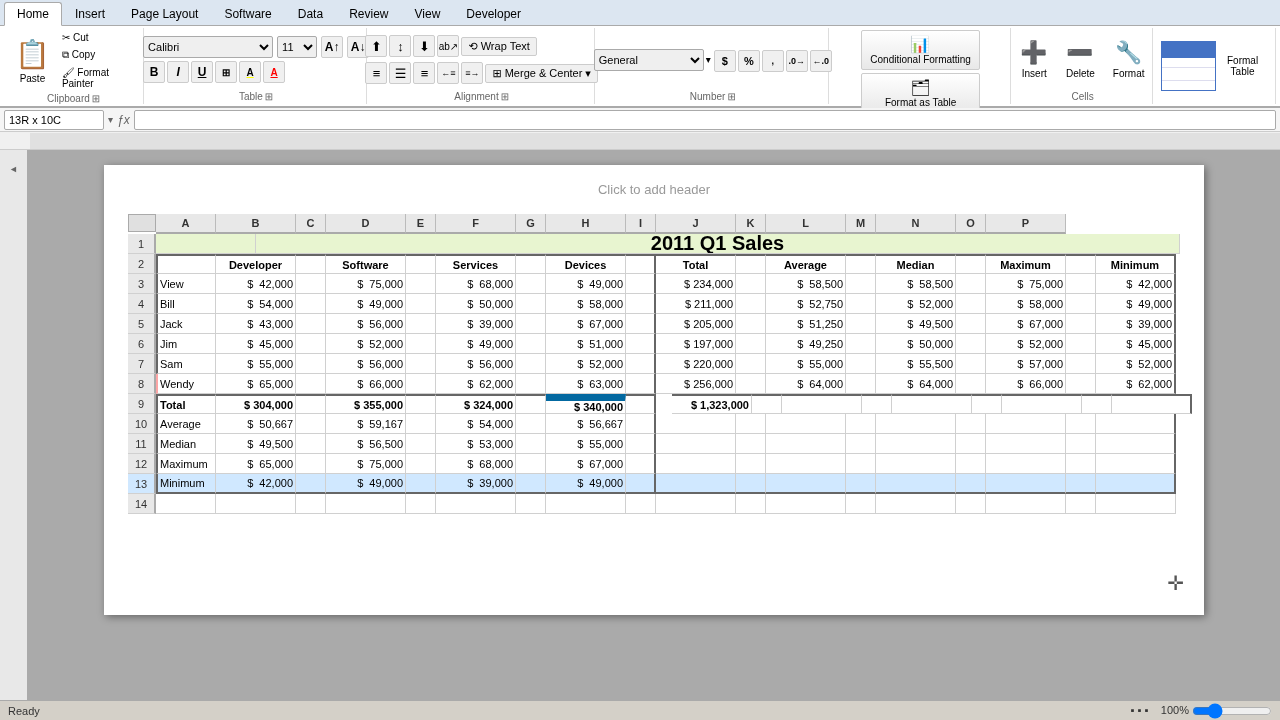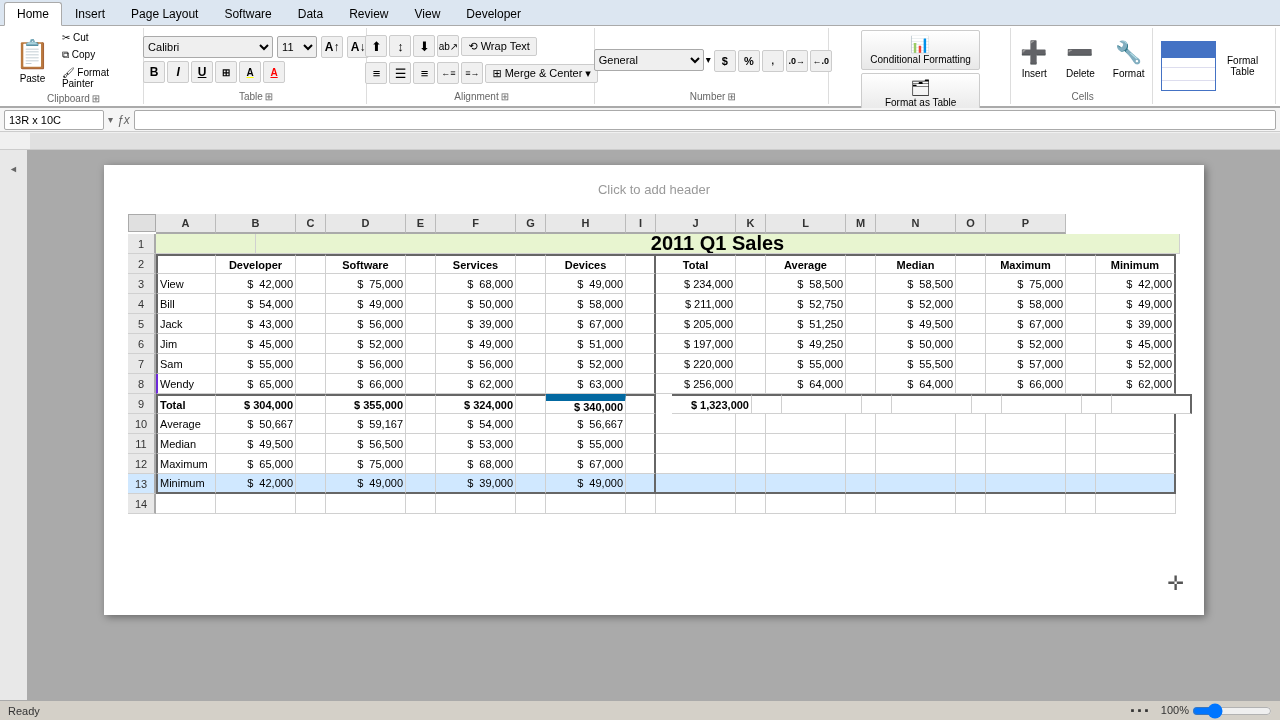--- a/index.html
+++ b/index.html
@@ -754,21 +754,21 @@
             <div class="gc w30"></div>
             <div class="gc w80 tr">$&nbsp;&nbsp;55,500</div>
             <div class="gc w30"></div>
             <div class="gc w80 tr">$&nbsp;&nbsp;57,000</div>
             <div class="gc w30"></div>
             <div class="gc w80 tr" style="border-right:2px solid #666;">$&nbsp;&nbsp;52,000</div>
           </div>
 
           <div style="display:flex;">
             <div class="gc rh">8</div>
-            <div class="gc w60" style="border-left:2px solid #6d28d9;">Wendy</div>
+            <div class="gc w60" style="border-left:2px solid #fca5a5;">Wendy</div>
             <div class="gc w80 tr">$&nbsp;&nbsp;65,000</div>
             <div class="gc w30"></div>
             <div class="gc w80 tr">$&nbsp;&nbsp;66,000</div>
             <div class="gc w30"></div>
             <div class="gc w80 tr">$&nbsp;&nbsp;62,000</div>
             <div class="gc w30"></div>
             <div class="gc w80 tr">$&nbsp;&nbsp;63,000</div>
             <div class="gc w30" style="border-right:2px solid #666;"></div>
             <div class="gc w80 tr">$&nbsp;256,000</div>
             <div class="gc w30"></div>

